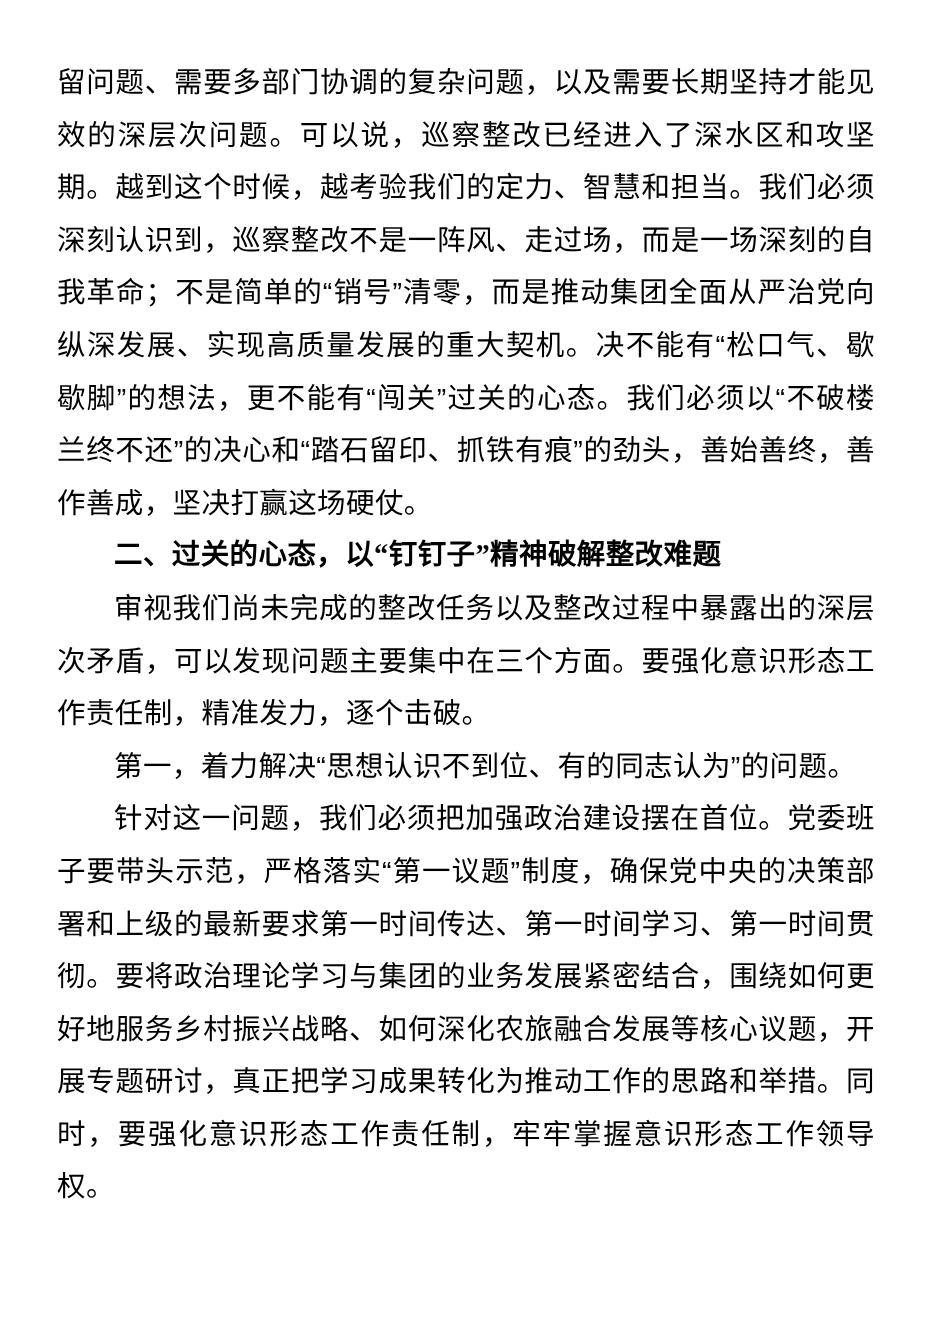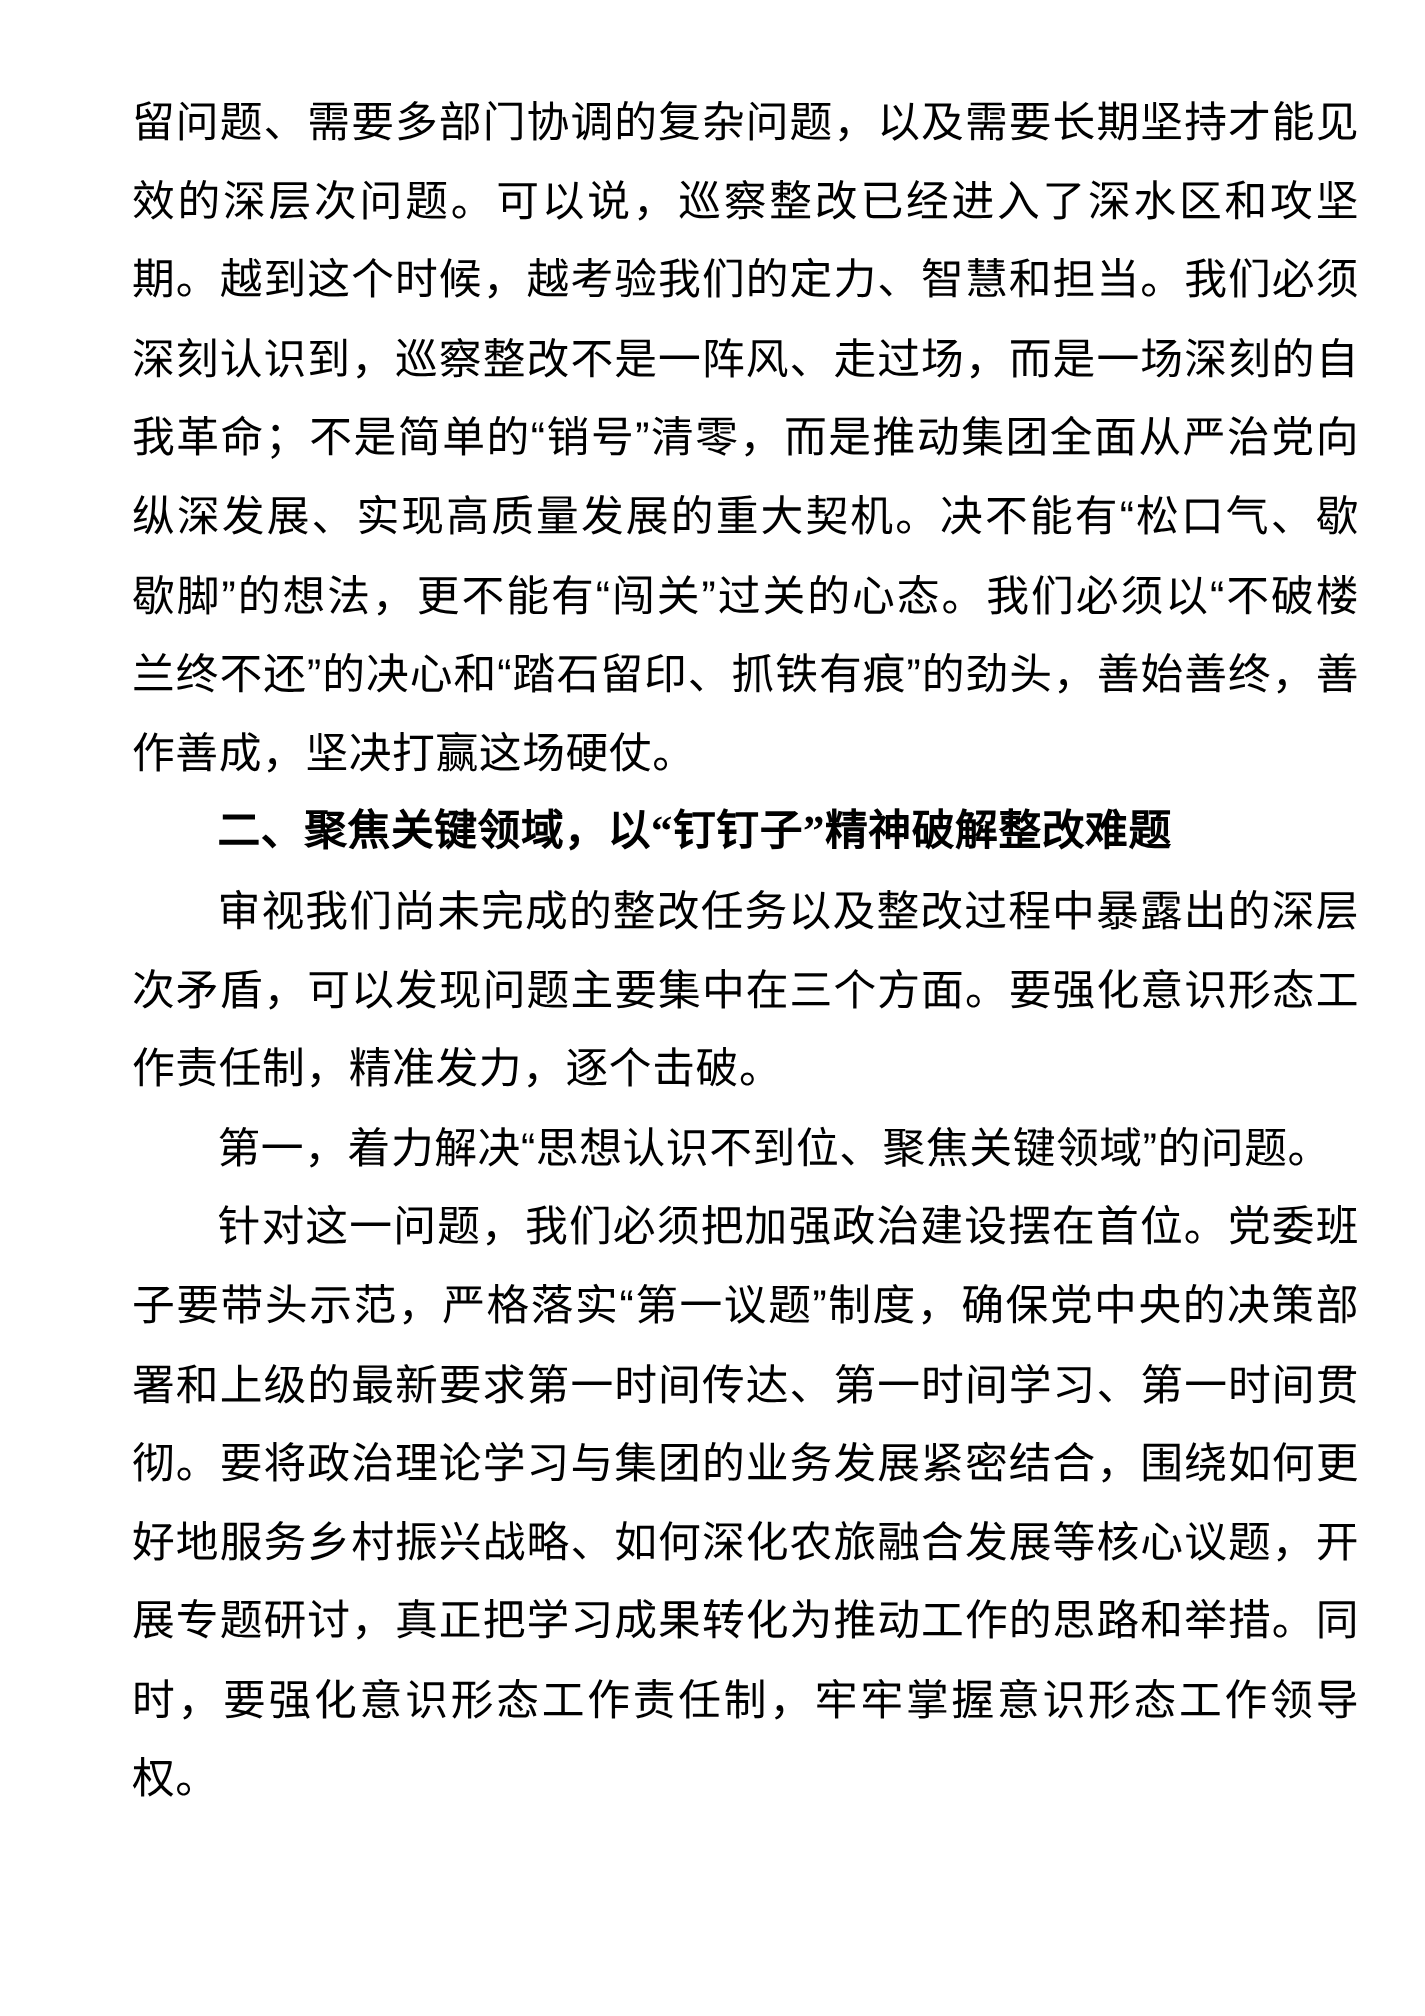--- a/index.html
+++ b/index.html
@@ -16,21 +16,21 @@
     color: #000000;
     -webkit-font-smoothing: antialiased;
   }
 
   #page {
     position: relative;
     width: 950px;
     height: 1344px;
     background: #ffffff;
     box-sizing: border-box;
-    padding: 56px 75px 0 88px;
+    padding: 56px 75px 0 57px;
   }
 
   .doc-body {
     width: 818px;
   }
 
   
   .para {
     margin: 0;
     font-size: 28.5px;
@@ -68,23 +68,23 @@
   }
 </style>
 </head>
 <body>
 
 <div id="page">
   <div class="doc-body">
 
     <p class="para no-indent">留问题、需要多部门协调的复杂问题，以及需要长期坚持才能见效的深层次问题。可以说，巡察整改已经进入了深水区和攻坚期。越到这个时候，越考验我们的定力、智慧和担当。我们必须深刻认识到，巡察整改不是一阵风、走过场，而是一场深刻的自我革命；不是简单的“销号”清零，而是推动集团全面从严治党向纵深发展、实现高质量发展的重大契机。决不能有“松口气、歇歇脚”的想法，更不能有“闯关”过关的心态。我们必须以“不破楼兰终不还”的决心和“踏石留印、抓铁有痕”的劲头，善始善终，善作善成，坚决打赢这场硬仗。</p>
 
-    <p class="heading">二、聚焦关键领域，以“钉钉子”精神破解整改难题</p>
+    <p class="heading">二、过关的心态，以“钉钉子”精神破解整改难题</p>
 
     <p class="para indent">审视我们尚未完成的整改任务以及整改过程中暴露出的深层次矛盾，可以发现问题主要集中在三个方面。要强化意识形态工作责任制，精准发力，逐个击破。</p>
 
-    <p class="para indent">第一，着力解决“思想认识不到位、聚焦关键领域”的问题。</p>
+    <p class="para indent">第一，着力解决“思想认识不到位、有的同志认为”的问题。</p>
 
 
     <p class="para indent">针对这一问题，我们必须把加强政治建设摆在首位。党委班子要带头示范，严格落实“第一议题”制度，确保党中央的决策部署和上级的最新要求第一时间传达、第一时间学习、第一时间贯彻。要将政治理论学习与集团的业务发展紧密结合，围绕如何更好地服务乡村振兴战略、如何深化农旅融合发展等核心议题，开展专题研讨，真正把学习成果转化为推动工作的思路和举措。同时，要强化意识形态工作责任制，牢牢掌握意识形态工作领导权。</p>
 
   </div>
 </div>
 
 </body></html>

